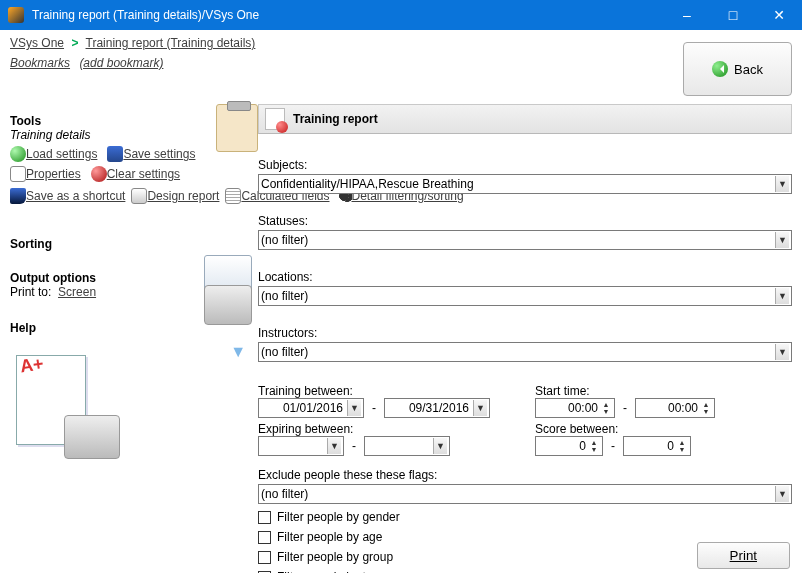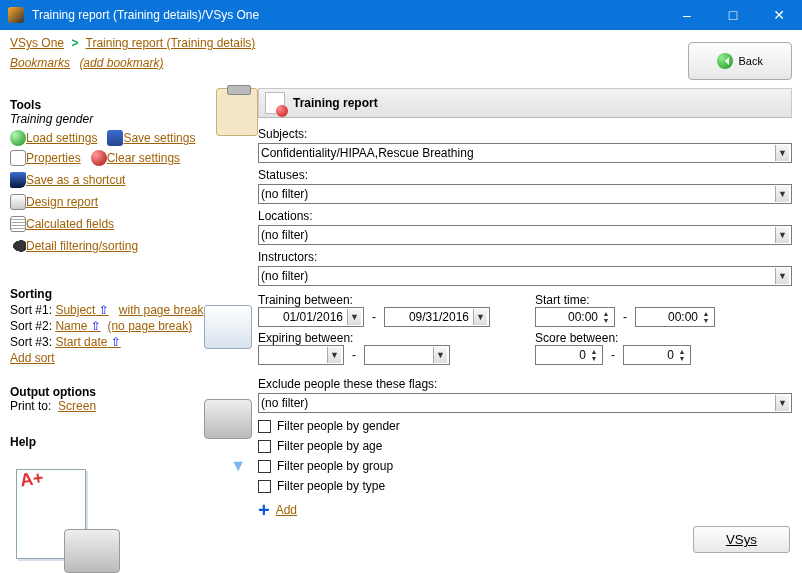--- a/index.html
+++ b/index.html
@@ -1,35 +1,35 @@
 <!DOCTYPE html>
 <html><head>
 <meta charset="utf-8">
 <style>
   * { box-sizing: border-box; font-family: "Segoe UI", Tahoma, sans-serif; }
   html, body { margin:0; padding:0; }
   body { width:802px; height:573px; background:#fff; overflow:hidden; font-size:12px; }
-  a { color:#a16207; }
+  a { color:#404040; }
 
   
   .titlebar { height:30px; background:#0A74DA; color:#fff; display:flex; align-items:center; padding:0 0 0 8px; }
   .titlebar .app-icon { width:16px; height:16px; background:linear-gradient(135deg,#ffa726,#333); border-radius:3px; margin-right:8px; }
   .titlebar .title { flex:1; font-size:12px; }
   .titlebar .win-btn { width:46px; height:30px; display:flex; align-items:center; justify-content:center; color:#fff; font-size:14px; }
 
   
   .toprow { display:flex; align-items:flex-start; padding:6px 10px 0 10px; }
   .breadcrumbs { font-size:12px; }
   .breadcrumbs a { text-decoration:underline; }
   .breadcrumbs .sep { color:#0a5; margin:0 4px; font-weight:bold; }
   .bookmarks-row { margin-top:6px; font-style:italic; }
   .bookmarks-row a { margin-right:6px; }
 
   .back-btn { margin-left:auto; margin-top:6px; border:1px solid #aaa; border-radius:4px;
-              background:linear-gradient(#fdfdfd,#e8e8e8); padding:10px 28px; display:flex; align-items:center; gap:6px; font-size:11px;}
+              background:linear-gradient(#fdfdfd,#e8e8e8); padding:18px 28px; display:flex; align-items:center; gap:6px; font-size:13px;}
   .back-btn .bicon { width:16px; height:16px; border-radius:50%; background:radial-gradient(circle at 30% 30%,#8fef8f,#1a8d1a); position:relative; }
   .back-btn .bicon::after { content:""; position:absolute; left:4px; top:4px; border:4px solid transparent; border-right-color:#fff; }
 
   .main { display:flex; padding:8px 10px 10px 10px; height:calc(573px - 30px - 60px); }
   .left { width:248px; padding-right:6px; }
   .right { flex:1; position:relative; }
 
   
   .sect-h { font-weight:bold; margin-top:10px; }
   .sect-sub { font-style:italic; }
@@ -43,31 +43,31 @@
   .ic-clear { background:radial-gradient(circle at 30% 30%,#f99,#a11); border-radius:50%; }
   .ic-shortcut { background:linear-gradient(#3b6cd4,#06173a); border-radius:2px 2px 6px 2px; }
   .ic-design { background:linear-gradient(#fff,#ccc); border:1px solid #888; }
   .ic-calc { background:repeating-linear-gradient(#fff,#fff 2px,#aaa 2px,#aaa 3px); border:1px solid #888;}
   .ic-filter { background:radial-gradient(circle,#333 40%,#555 42%,transparent 44%), radial-gradient(circle at 70% 50%,#333 40%,#555 42%,transparent 44%); }
   .ic-printer { width:48px; height:40px; background:linear-gradient(#eee,#bbb); border:1px solid #999; border-radius:4px; }
   .ic-clipboard { width:42px; height:48px; background:#f5e6c8; border:1px solid #c9b27a; border-radius:3px; position:relative;}
   .ic-clipboard::before{content:"";position:absolute;top:-4px;left:10px;width:22px;height:8px;background:#bbb;border:1px solid #888;border-radius:2px;}
   .ic-cal { width:48px; height:44px; background:linear-gradient(#fff,#d9e3ee); border:1px solid #9ab; border-radius:3px; }
 
-  .tool-col { display:flex; flex-direction:column; gap:6px; margin-top:6px;}
+  .tool-col { display:flex; flex-direction:row; gap:6px; margin-top:6px;}
   .sorting-lines div { margin-top:2px; }
   .arrow-up::after { content:" \21E7"; color:#0000EE;}
 
   
   .panel-head { display:flex; align-items:center; gap:8px; background:linear-gradient(#f2f2f2,#e3e3e3); border:1px solid #c9c9c9; border-bottom-color:#b8b8b8; padding:3px 6px; font-weight:bold;}
   .panel-head .ricon { width:20px; height:22px; background:#fff; border:1px solid #bbb; position:relative;}
   .panel-head .ricon::after{content:"";position:absolute;right:-4px;bottom:-4px;width:12px;height:12px;border-radius:50%;background:radial-gradient(circle at 30% 30%,#ff8a8a,#c21818);}
 
   .form { margin-top:6px; display:flex; flex-direction:column; gap:2px; }
-  .lbl { margin-top:3px; }
+  .lbl { margin-top:18px; }
   .sel { width:100%; height:20px; border:1px solid #7a7a7a; background:#fff; font-size:12px; padding:0 2px;}
   .row2 { display:flex; gap:20px; margin-top:2px;align-items:flex-end;}
   .col { flex:1; }
   .range { display:flex; align-items:center; gap:6px; }
   .datebox,.timebox,.numbox { height:20px; border:1px solid #7a7a7a; background:#fff; display:flex; align-items:center;}
   .datebox { width:106px; justify-content:flex-end; padding:0 2px; gap:4px;}
   .timebox { width:80px; justify-content:flex-end; padding:0 2px; gap:2px;}
   .numbox  { width:68px; justify-content:flex-end; padding:0 2px; gap:2px;}
   .dd-btn { width:14px; height:16px; border-left:1px solid #aaa; display:flex;align-items:center;justify-content:center;font-size:9px;color:#333; background:linear-gradient(#f7f7f7,#ddd);}
   .spin { width:12px; display:flex; flex-direction:column; font-size:7px; line-height:7px; color:#333; text-align:center;}
@@ -114,21 +114,21 @@
   <button class="back-btn">
     <span class="bicon"></span>
     <span>Back</span>
   </button>
 </div>
 
 <div class="main">
 
   <div class="left" style="position:relative">
     <div class="sect-h">Tools</div>
-    <div class="sect-sub">Training gender</div>
+    <div class="sect-sub">Training details</div>
 
     <span class="side-icon-slot" style="right:0; top:0;">
       <span class="ic-clipboard" style="display:inline-block"></span>
     </span>
 
     <div class="tool-grid">
       <div class="tool-item">
           <span class="ticon ic-load"></span>
           <a href="#">Load settings</a>
         </div>
@@ -162,37 +162,20 @@
           <span class="ticon ic-filter"></span>
           <a href="#">Detail filtering/sorting</a>
         </div>
     </div>
 
     <div style="position:relative">
       <div class="sect-h" style="margin-top:33px">Sorting</div>
       <span class="side-icon-slot" style="right:0; top:18px;">
         <span class="ic-cal" style="display:inline-block"></span>
       </span>
-      <div class="sorting-lines">
-        <div>
-          <span>Sort #1:</span>
-          <a href="#" class="arrow-up">Subject</a>&nbsp;&nbsp;
-          <a href="#">with page break</a>
-        </div>
-        <div>
-          <span>Sort #2:</span>
-          <a href="#" class="arrow-up">Name</a>&nbsp;
-          <a href="#">(no page break)</a>
-        </div>
-        <div>
-          <span>Sort #3:</span>
-          <a href="#" class="arrow-up">Start date</a>
-        </div>
-        <div><a href="#">Add sort</a></div>
-      </div>
     </div>
 
     <div style="position:relative">
       <div class="sect-h" style="margin-top:20px">Output options</div>
       <span class="side-icon-slot" style="right:0; top:14px;">
         <span class="ic-printer" style="display:inline-block"></span>
       </span>
       <div>
         <span>Print to:</span>&nbsp;
         <a href="#">Screen</a>
@@ -320,16 +303,16 @@
           <span>Filter people by type</span>
         </div>
 
       <div class="add-row">
         <span class="plus">+</span>
         <a href="#">Add</a>
       </div>
     </div>
 
     <button class="print-btn">
-      <span>VSys</span>
+      <span>Print</span>
     </button>
   </div>
 </div>
 
 </body></html>

